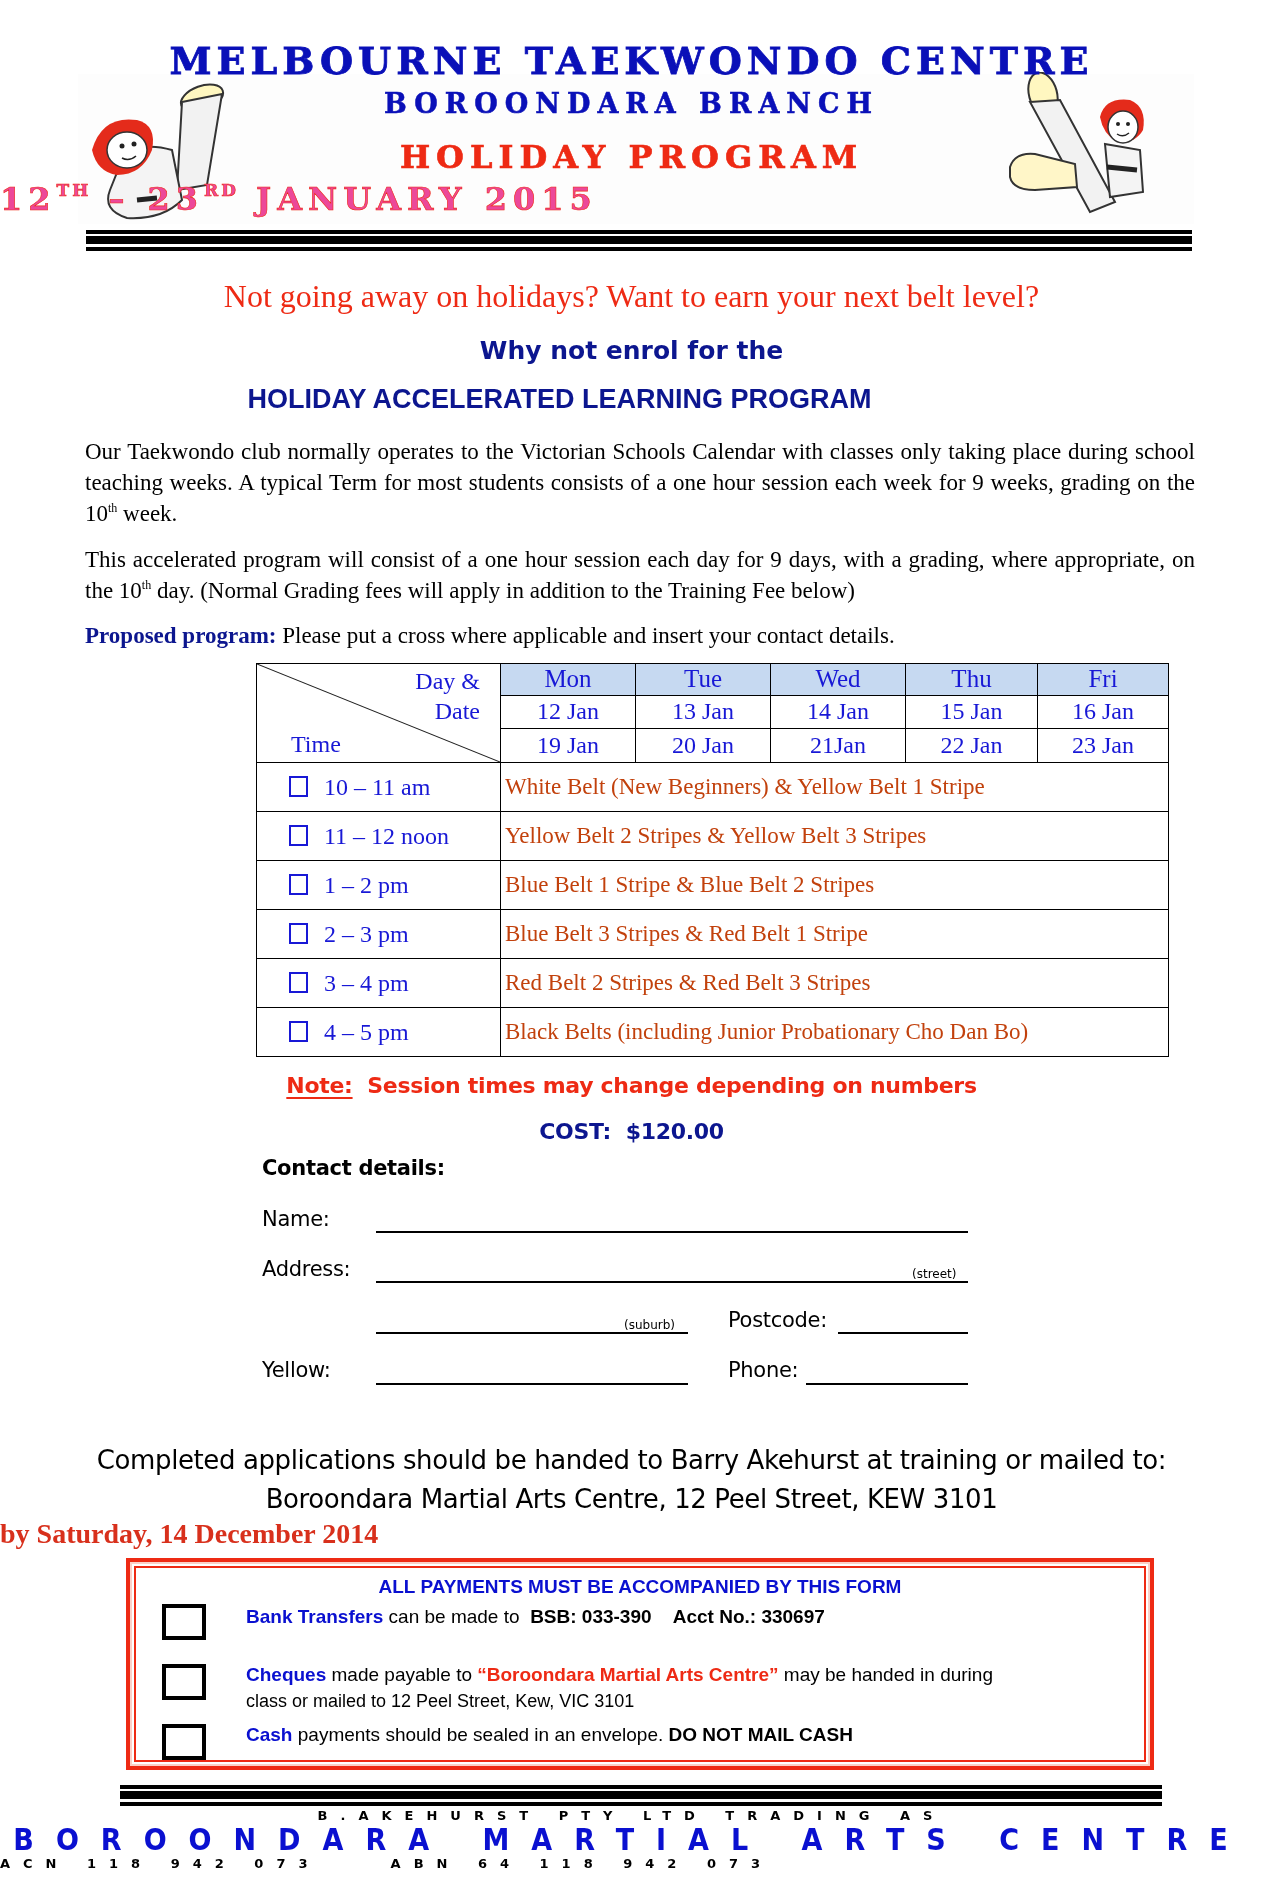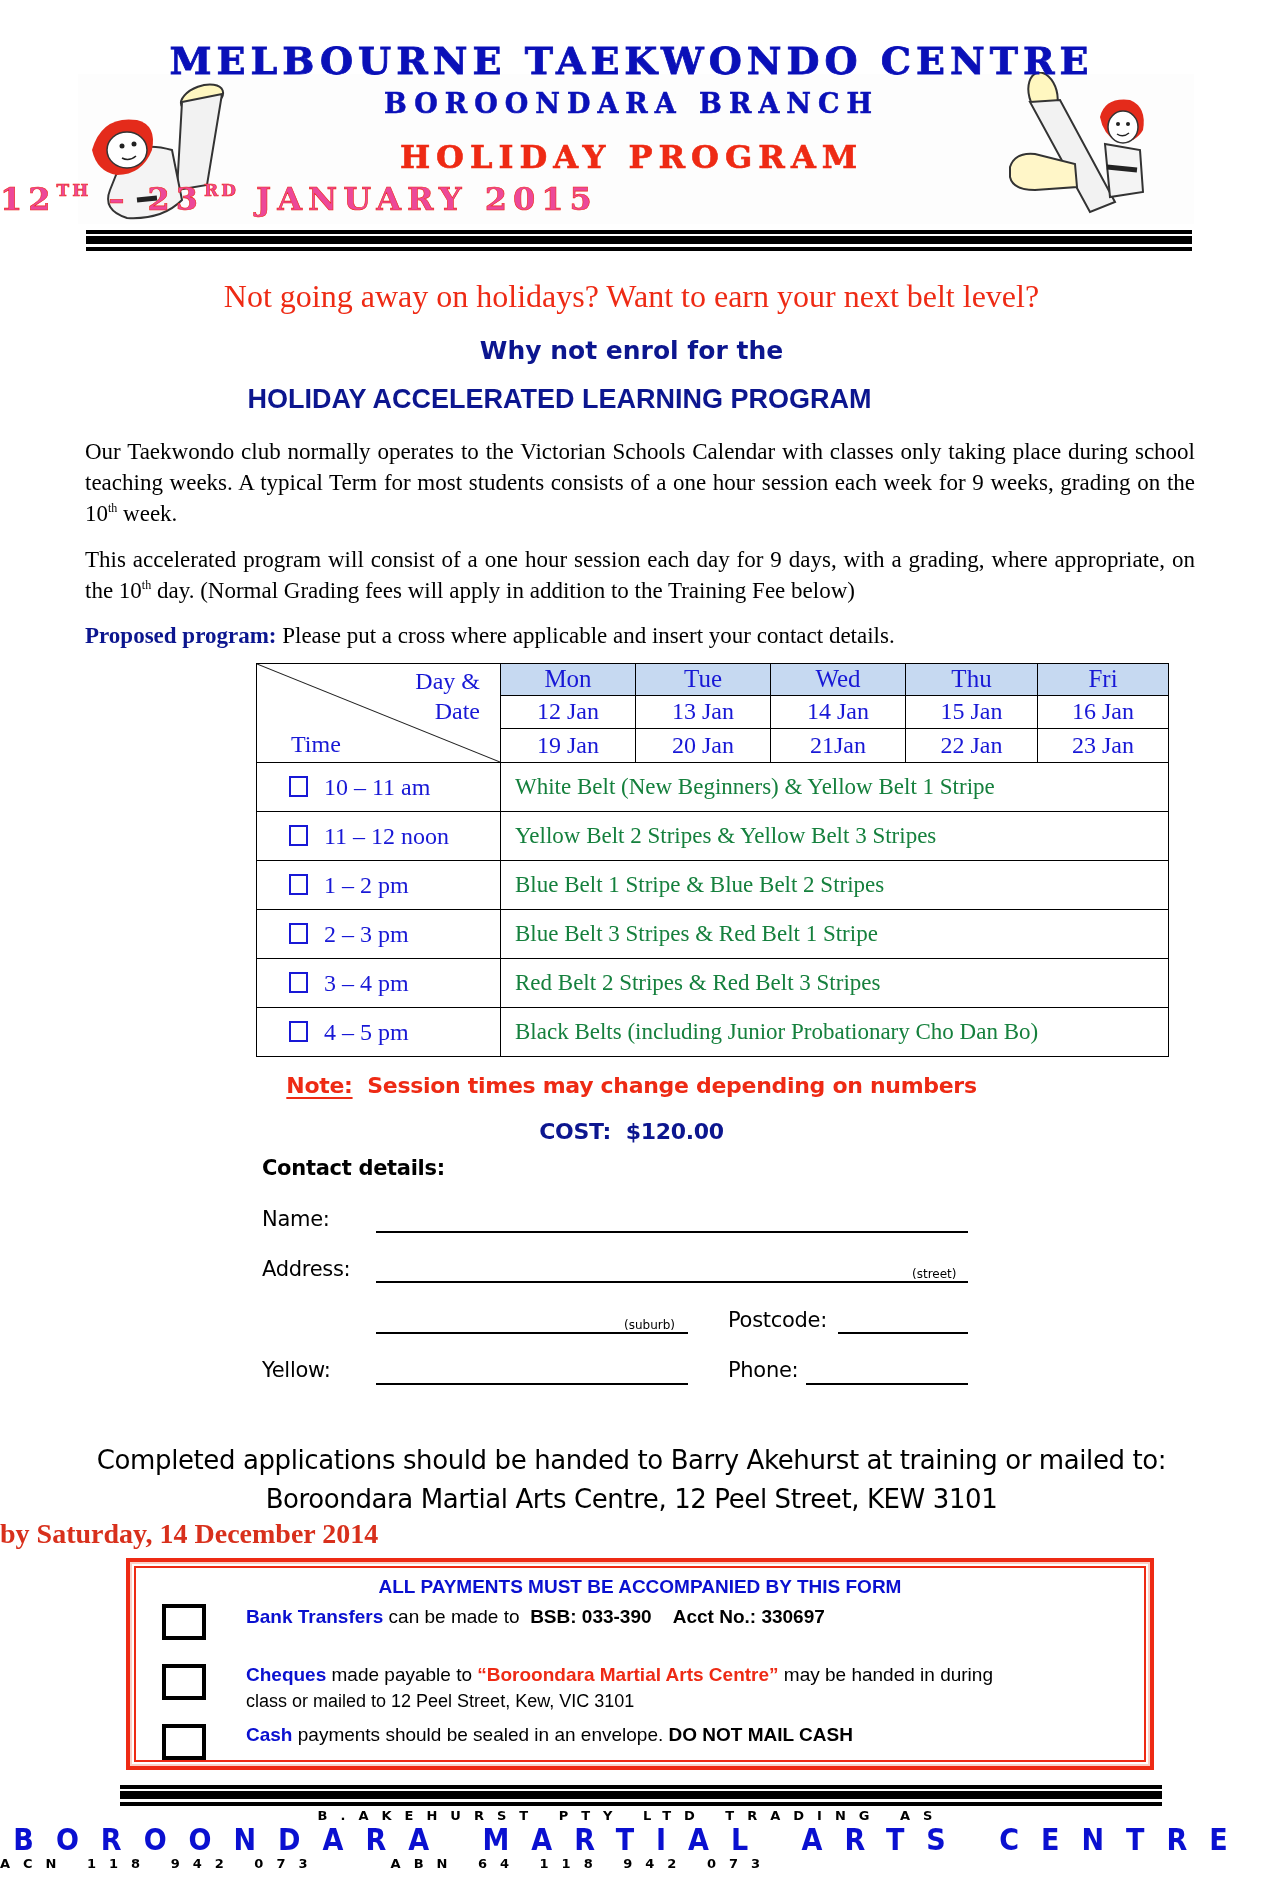--- a/index.html
+++ b/index.html
@@ -42,21 +42,21 @@
     .sched { left: 212px; top: 663px; width: 912px; border-collapse: collapse; table-layout: fixed; margin-left: 44px; }
     .sched td { border: 1.5px solid #000; padding: 0; }
     .sched .corner { width: 244px; height: 98px; position: relative; border-bottom: 1.5px solid #000; }
     .corner svg { position: absolute; left: 0; top: 0; width: 100%; height: 100%; }
     .corner .dd { position: absolute; right: 20px; top: 2px; font-size: 24px; color: #1818d6; text-align: right; line-height: 30px; }
     .corner .time { position: absolute; left: 34px; bottom: 4px; font-size: 24px; color: #1818d6; }
     .sched .dayhead { background: #c6d9f1; height: 30px; text-align: center; font-size: 25px; color: #1818d6; }
     .sched .date { height: 32px; text-align: center; font-size: 24px; color: #1818d6; }
     .sched .slot { height: 48px; font-size: 24px; color: #1818d6; padding-left: 32px; white-space: nowrap; }
     .slot .cb { display: inline-block; width: 15px; height: 17px; border: 2.5px solid #1818d6; vertical-align: -2px; margin-right: 16px; }
-    .sched .level { font-size: 23px; color: #15803d; padding-left: 14px; white-space: nowrap; }
+    .sched .level { font-size: 23px; color: #c2410c; padding-left: 4px; white-space: nowrap; }
     .note { left: 0; width: 1263px; top: 1073px; text-align: center; font-family: "DejaVu Sans", sans-serif; font-size: 22px; color: #ee2a14; font-weight: bold; letter-spacing: -0.3px; }
     .note u { text-decoration-thickness: 2px; text-underline-offset: 4px; }
     .cost { left: 0; width: 1263px; top: 1119px; text-align: center; font-family: "DejaVu Sans", sans-serif; font-size: 22px; color: #0c168f; font-weight: bold; letter-spacing: -0.3px; }
     .contact-hdr { left: 262px; top: 1156px; font-family: "DejaVu Sans", sans-serif; font-size: 21px; font-weight: bold; letter-spacing: -0.3px; }
     .flabel { font-family: "DejaVu Sans", sans-serif; font-size: 21px; letter-spacing: -0.3px; }
     .fline { border-bottom: 2px solid #000; height: 1px; }
     .fhint { font-family: "DejaVu Sans", sans-serif; font-size: 12px; }
 
     .instr { left: 0; width: 1263px; text-align: center; font-family: "DejaVu Sans", sans-serif; font-size: 26px; letter-spacing: -0.4px; }
     .i1 { top: 1445px; }

